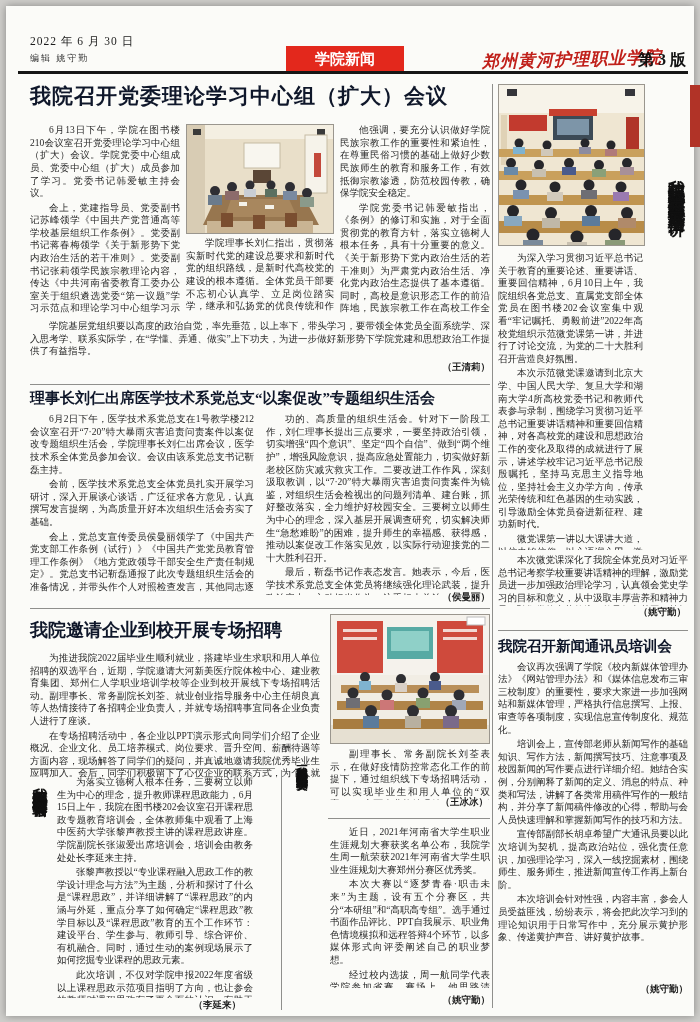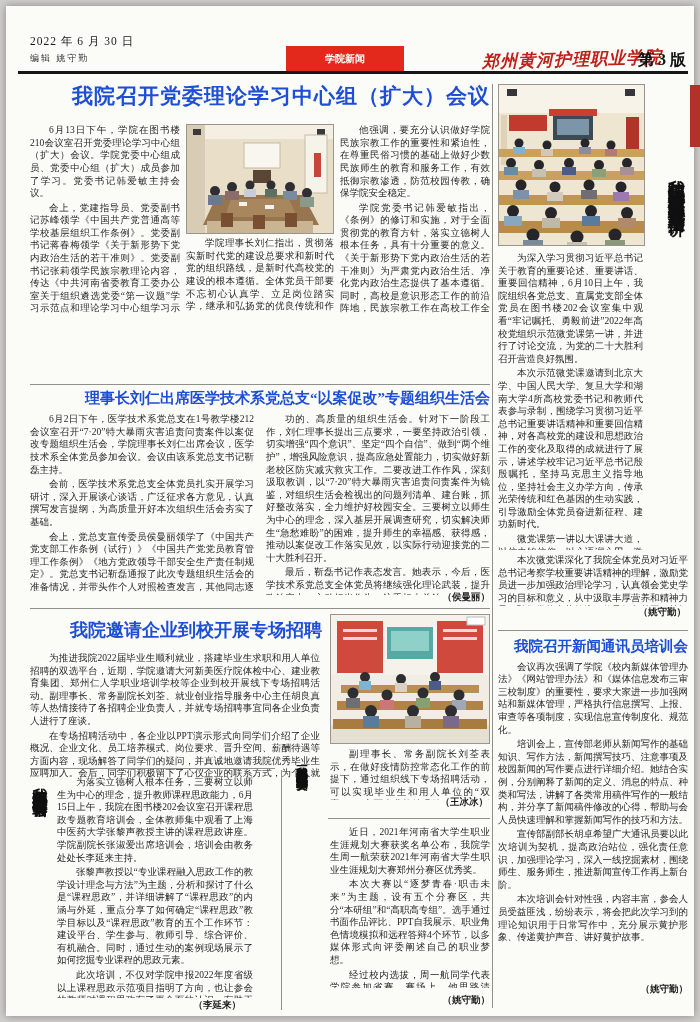--- a/index.html
+++ b/index.html
@@ -2,27 +2,27 @@
 <html><head>
 <meta charset="utf-8">
 <style>
   html,body{margin:0;padding:0;}
   body{background:#c9c8c5;font-family:"Liberation Serif","DejaVu Serif",serif;}
   .canvas{position:relative;width:700px;height:1022px;overflow:hidden;background:#cfcecb;}
   .paper{position:absolute;left:6px;top:6px;width:688px;height:1010px;background:#fbfbf8;box-shadow:0 0 8px rgba(0,0,0,.35);}
   .abs{position:absolute;}
   .hdr-date{font-size:11.5px;color:#1c1c1c;letter-spacing:1px;}
   .hdr-ed{font-size:9px;color:#333;letter-spacing:2px;margin-top:3px;}
-  .banner{background:#e3281c;color:#fff;font-weight:bold;font-size:10px;text-align:center;line-height:25px;font-family:"Liberation Sans","DejaVu Sans",sans-serif;}
+  .banner{background:#e3281c;color:#fff;font-weight:bold;font-size:15px;text-align:center;line-height:25px;font-family:"Liberation Sans","DejaVu Sans",sans-serif;}
   .masthead{color:#c0201a;font-weight:bold;font-style:italic;font-size:17px;transform:rotate(-1.5deg);letter-spacing:1px;white-space:nowrap;}
   .pageno{font-size:16px;font-weight:bold;color:#111;}
   .rule{background:#161616;}
   .hdiv{background:#8f8f8c;height:1px;}
   .vdiv{background:#8f8f8c;width:1px;}
-  .art-title{font-weight:bold;text-align:right;color:#1d4ed8;line-height:1.15;}
+  .art-title{font-weight:bold;text-align:left;color:#0f172a;line-height:1.15;}
   p.body{margin:0 0 2px 0;text-indent:2em;text-align:justify;font-size:9.5px;line-height:12.6px;color:#262626;}
   .clip{overflow:hidden;}
   .byline{font-weight:bold;text-align:right;font-size:9.5px;color:#1d1d1d;background:#fbfbf8;}
   .vtitle{writing-mode:vertical-rl;text-orientation:upright;font-weight:bold;color:#101010;}
   .cols{display:flex;}
   .photo{border:1px solid #9a968e;background:#ddd;display:block;}
   .redstrip{background:#b13327;}
 </style>
 </head>
 <body>
@@ -80,20 +80,24 @@
             <rect x="98" y="88" width="12" height="14" fill="#7a4e30"></rect>
         </svg>
         <div class="clip" style="height:76px;margin-top:3px;">
           <p class="body">学院理事长刘仁指出，贯彻落实新时代党的建设总要求和新时代党的组织路线，是新时代高校党的建设的根本遵循。全体党员干部要不忘初心认真学、立足岗位踏实学，继承和弘扬党的优良传统和作风，真正发挥党员先锋模范作用和基层党组织战斗堡垒作用，努力推动学院党建与事业发展深度融合，以高质量党建引领推动学院为党育人、为国育才，助力学院高质量发展。</p>
         </div>
       </div>
       <div class="clip" style="width:150px;height:192px;">
         <p class="body">他强调，要充分认识做好学院民族宗教工作的重要性和紧迫性，在尊重民俗习惯的基础上做好少数民族师生的教育和服务工作，有效抵御宗教渗透，防范校园传教，确保学院安全稳定。</p>
         <p class="body">学院党委书记韩爱敏指出，《条例》的修订和实施，对于全面贯彻党的教育方针，落实立德树人根本任务，具有十分重要的意义。《关于新形势下党内政治生活的若干准则》为严肃党内政治生活、净化党内政治生态提供了基本遵循。同时，高校是意识形态工作的前沿阵地，民族宗教工作在高校工作全局中具有特殊重要性，关乎校园和谐稳定，关乎立德树人根本目标实现，要进一步加强新形势下民族宗教工作的教育引导。</p>
       </div>
+    </div>
+    <div class="clip" style="height:54px;margin-top:4px;position:relative;">
+      <p class="body">学院基层党组织要以高度的政治自觉，率先垂范，以上率下，带头学习，要带领全体党员全面系统学、深入思考学、联系实际学，在“学懂、弄通、做实”上下功夫，为进一步做好新形势下学院党建和思想政治工作提供了有益指导。</p>
+      <div class="byline abs" style="right:0;bottom:0;">（王清莉）</div>
     </div>
   </div>
 
   <div class="abs hdiv" style="left:30px;top:384px;width:460px;"></div>
 
   <div class="abs" style="left:30px;top:390px;width:460px;height:214px;">
     <div class="art-title" style="font-size:15px;">理事长刘仁出席医学技术系党总支“以案促改”专题组织生活会</div>
     <div class="cols" style="margin-top:6px;gap:12px;">
       <div class="clip" style="width:224px;height:182px;">
         <p class="body">6月2日下午，医学技术系党总支在1号教学楼212会议室召开“7·20”特大暴雨灾害追责问责案件以案促改专题组织生活会，学院理事长刘仁出席会议，医学技术系全体党员参加会议。会议由该系党总支书记靳磊主持。</p>

